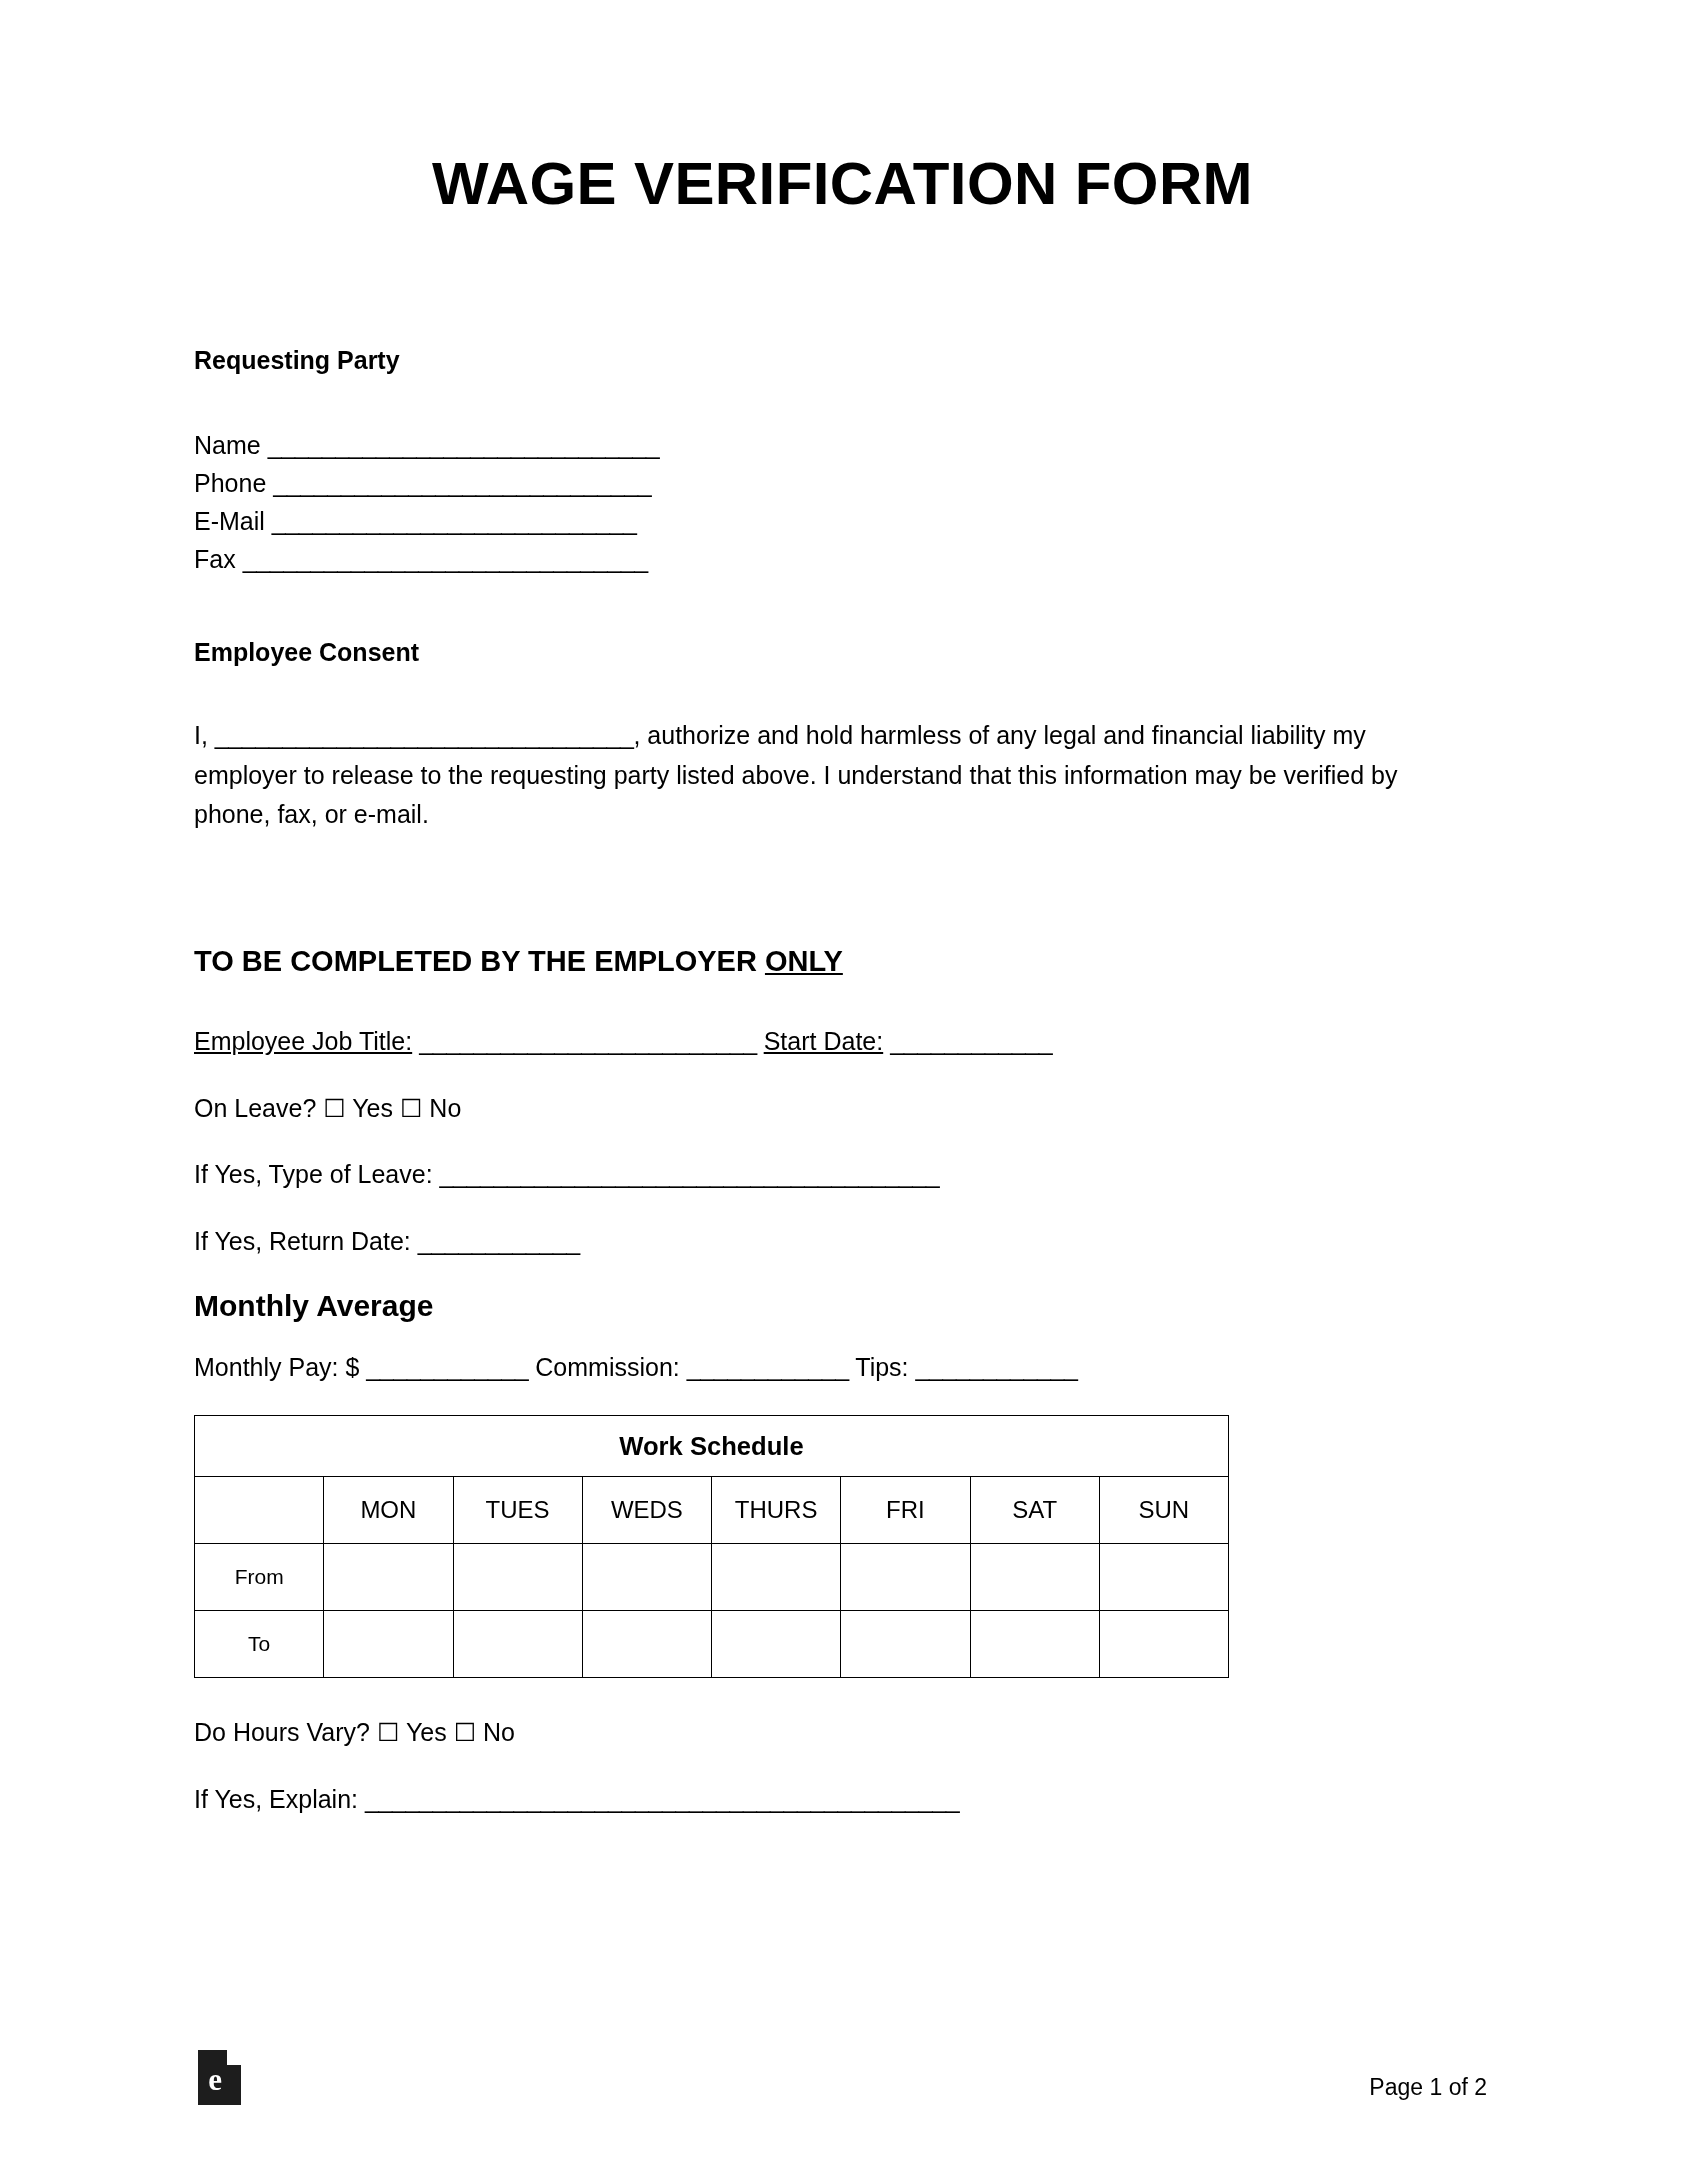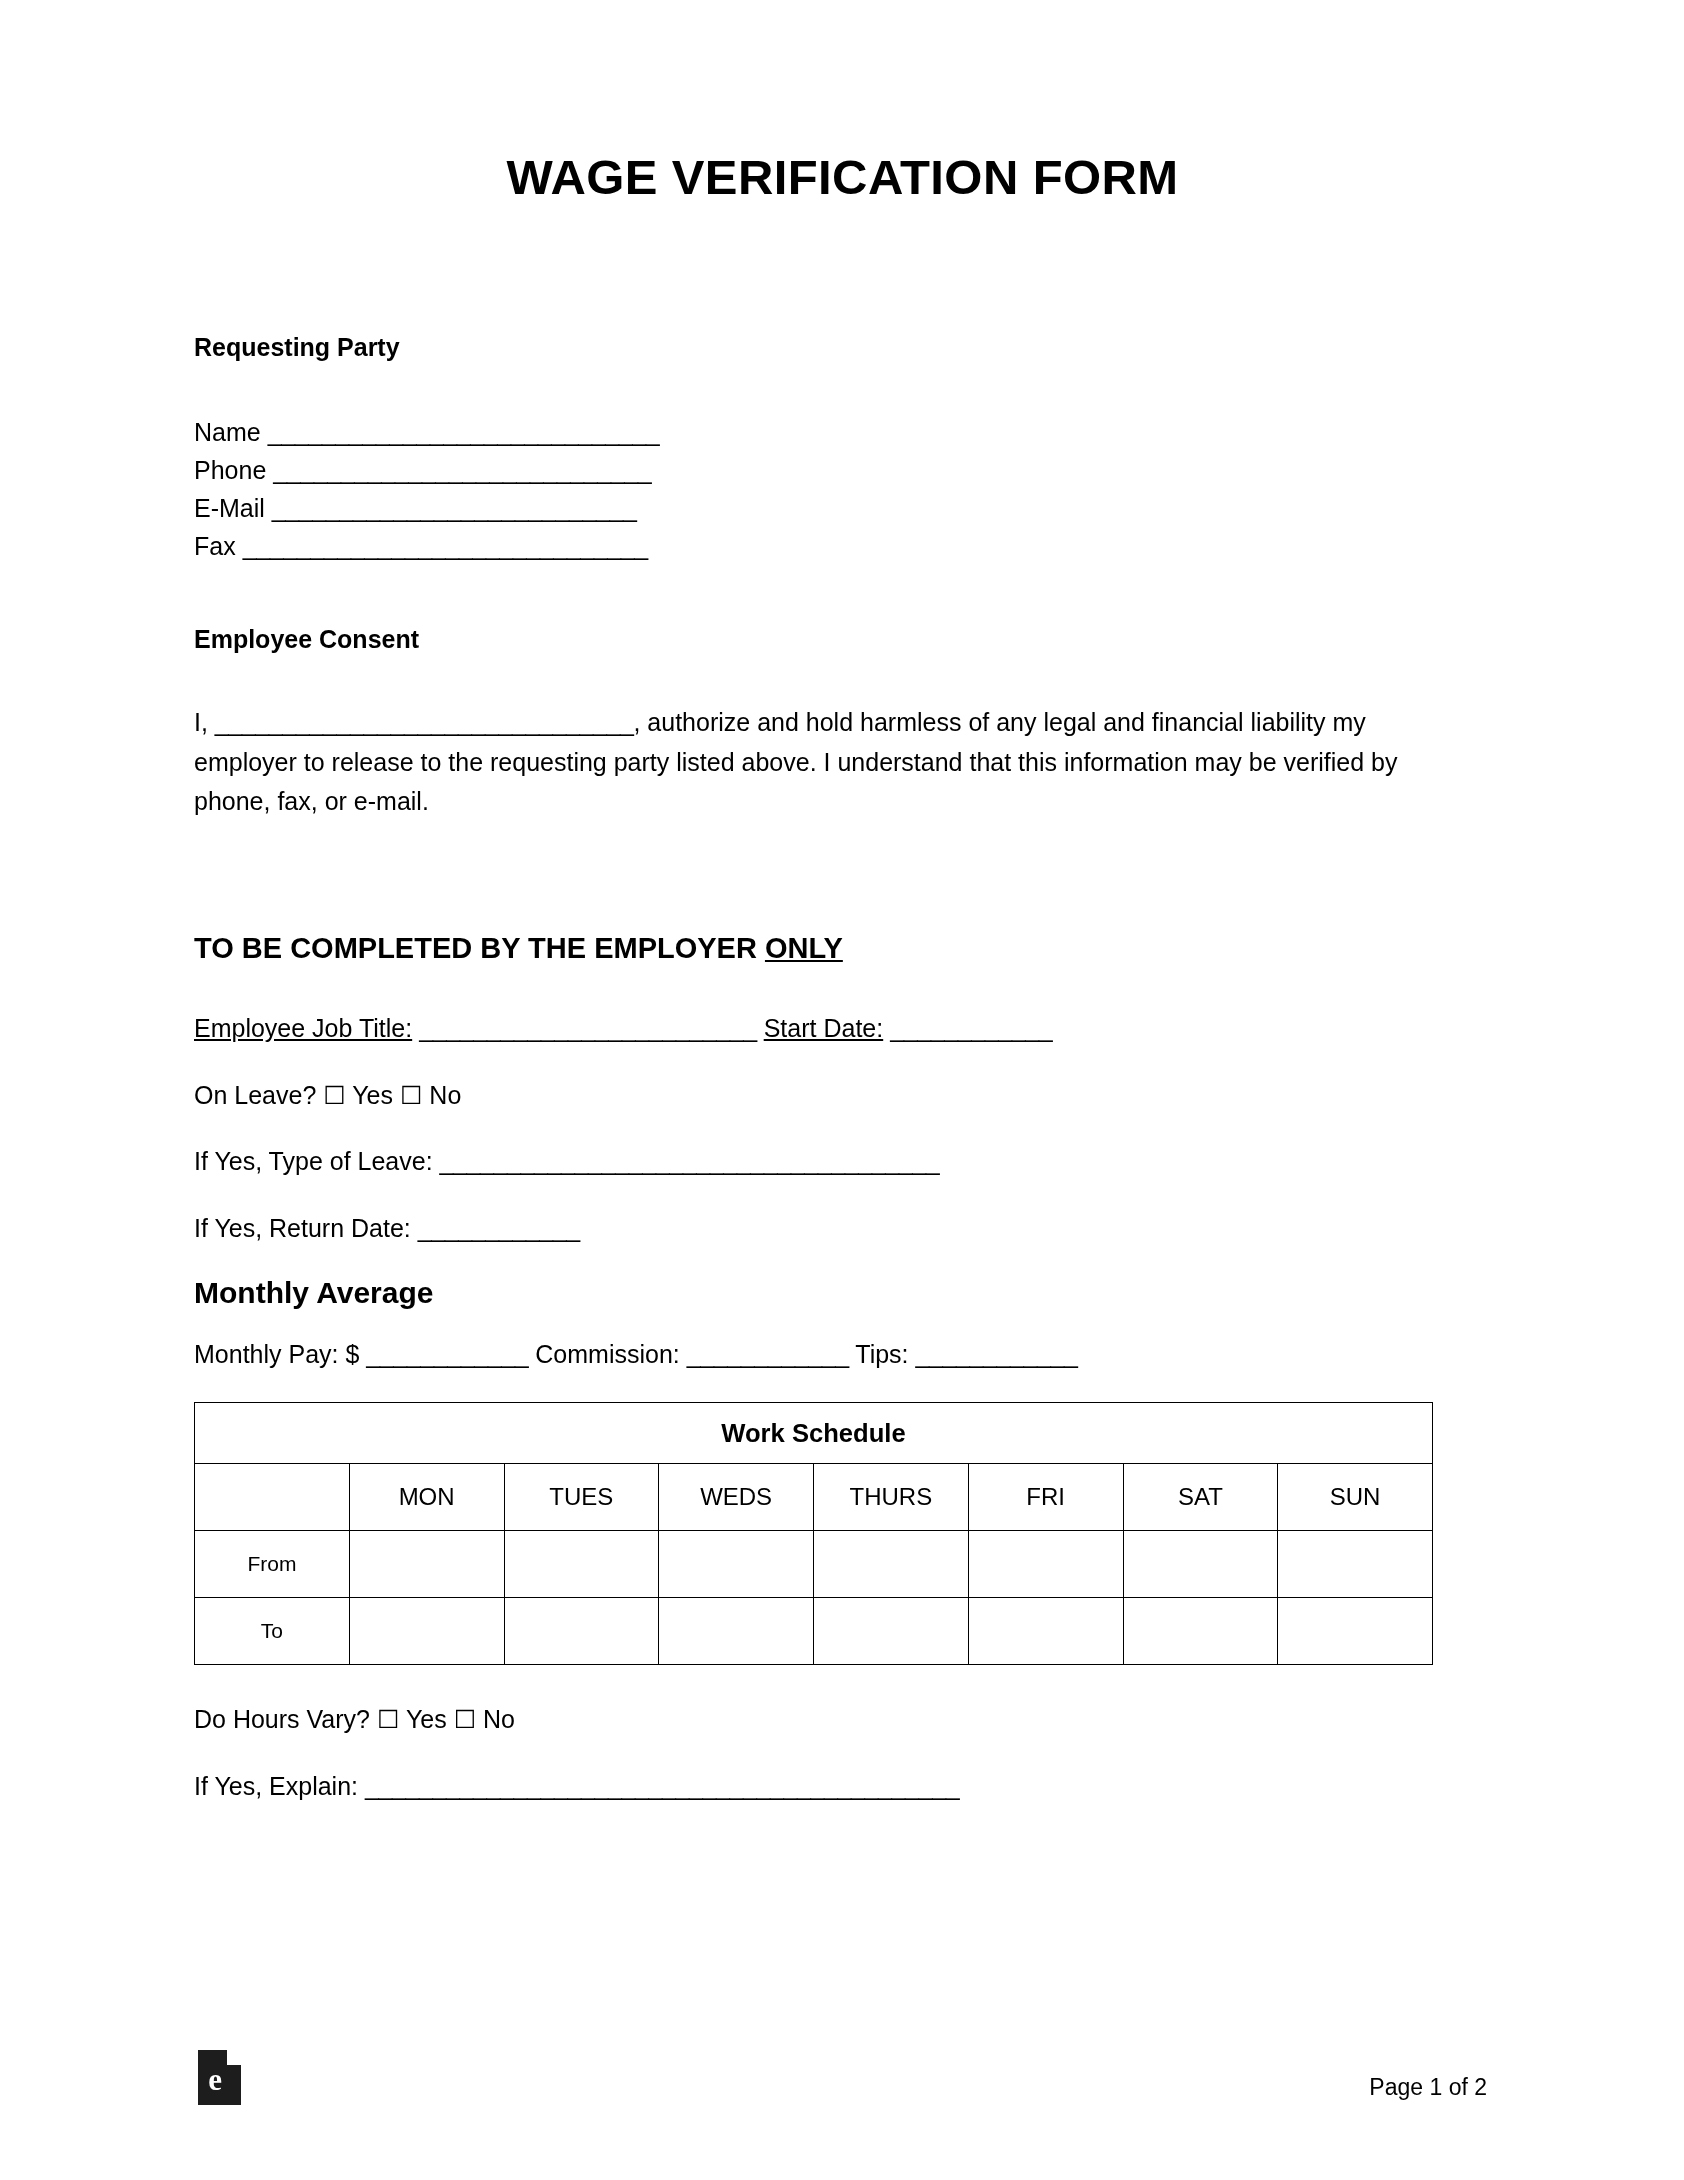--- a/index.html
+++ b/index.html
@@ -18,21 +18,21 @@
     width: 1685px;
     min-height: 2181px;
     box-sizing: border-box;
     padding: 0;
     background: #ffffff;
   }
   .content {
     padding: 0 194px 0 194px;
   }
   h1.form-title {
-    font-size: 49px;
+    font-size: 60px;
     font-weight: bold;
     text-align: center;
     margin: 0;
     padding-top: 149px;
     letter-spacing: 0.4px;
   }
   .section-heading {
     font-size: 25px;
     font-weight: bold;
     margin: 0;
@@ -81,21 +81,21 @@
     display: inline-block;
     font-size: 25px;
   }
   .monthly-heading {
     font-size: 30px;
     font-weight: bold;
     margin: 0 0 25.6px 0;
   }
   table.work-schedule {
     border-collapse: collapse;
-    width: 1239px;
+    width: 1035px;
     margin-top: 24px;
     margin-bottom: 36px;
     table-layout: fixed;
   }
   table.work-schedule td,
   table.work-schedule th {
     border: 1.7px solid #000000;
     font-size: 23px;
     text-align: center;
     font-weight: normal;

